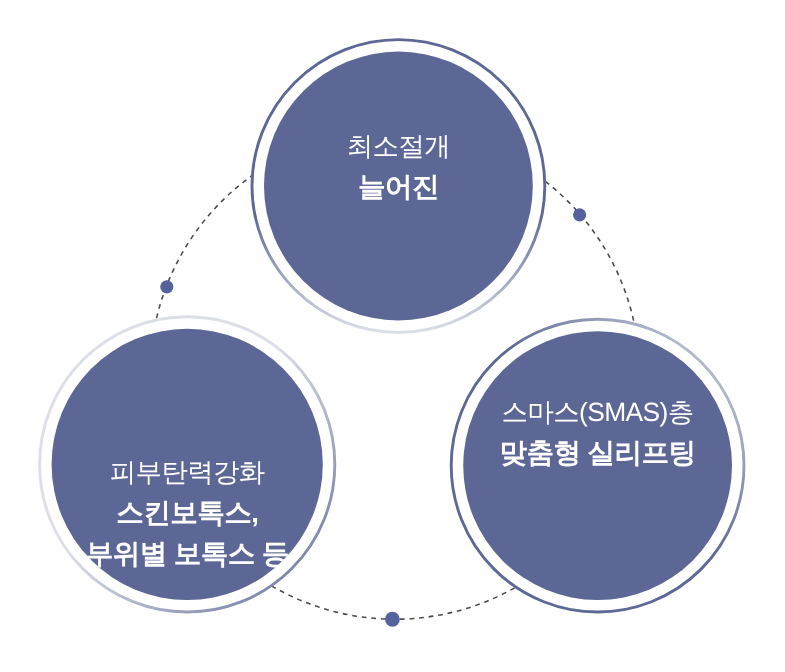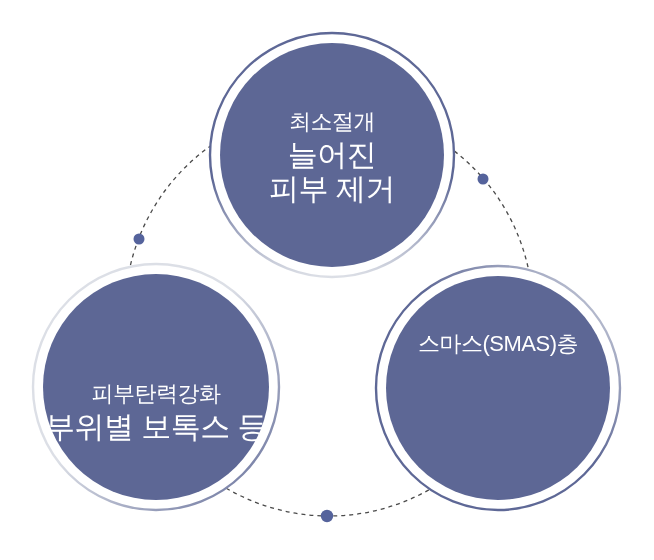--- a/index.html
+++ b/index.html
@@ -36,22 +36,22 @@
   .label-bright { left: 348px; top: 328px; }
   .line-sm {
     font-size: 22px;
     font-weight: 400;
     height: 32px;
     line-height: 32px;
     letter-spacing: -0.5px;
     white-space: nowrap;
   }
   .line-lg {
-    font-size: 30px;
-    font-weight: 400;
+    font-size: 23px;
+    font-weight: 700;
     height: 34px;
     line-height: 34px;
     letter-spacing: -0.5px;
     white-space: nowrap;
     text-align: center;
   }
 </style>
 </head>
 <body>
 
@@ -94,25 +94,26 @@
 
     <g>
       <circle cx="498" cy="388" r="122" stroke="url(#gradBR)" stroke-width="2.4" fill="#ffffff"></circle>
       <circle cx="498" cy="388" r="112" fill="#5d6795"></circle>
     </g>
   </svg>
 
   <div class="label-block label-top">
     <div class="line-sm">최소절개</div>
     <div class="line-lg">늘어진</div>
-    <div class="line-lg">피부 제거</div>
   </div>
 
   <div class="label-block label-bleft">
     <div class="line-sm">피부탄력강화</div>
+    <div class="line-lg">스킨보톡스,</div>
     <div class="line-lg">부위별 보톡스 등</div>
   </div>
 
   <div class="label-block label-bright">
     <div class="line-sm">스마스(SMAS)층</div>
+    <div class="line-lg">맞춤형 실리프팅</div>
   </div>
 
 </div>
 
 </body></html>

